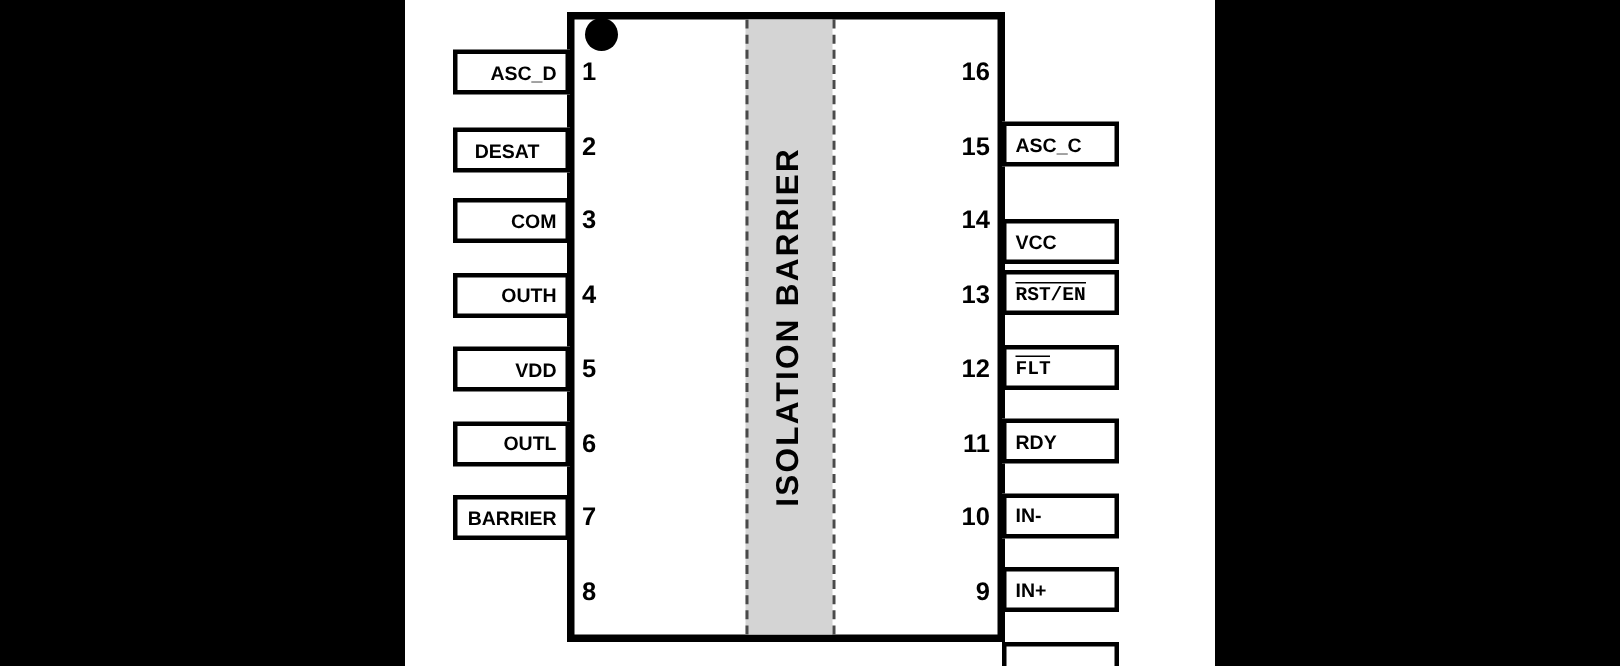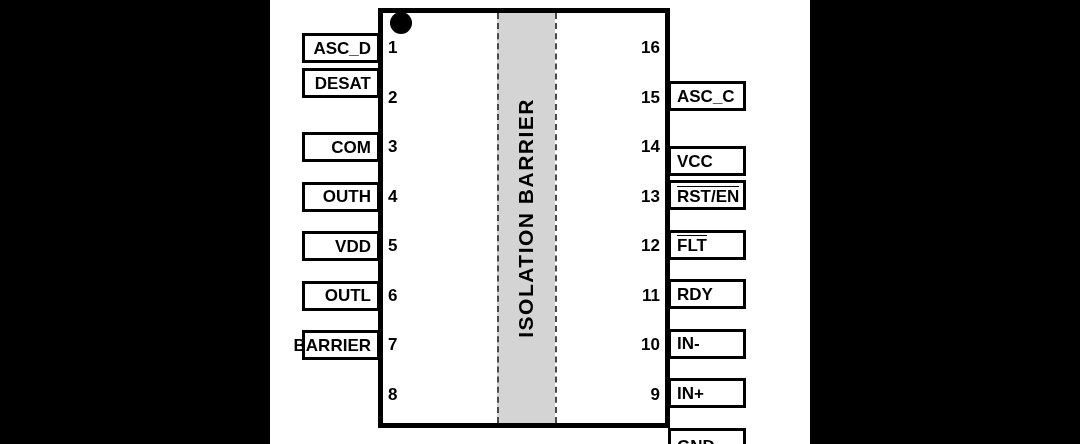--- a/index.html
+++ b/index.html
@@ -103,29 +103,30 @@
     padding-right: 6px;
     left: 302px;
   }
   .pin-box.right {
     justify-content: flex-start;
     padding-left: 6px;
     left: 668px;
     margin-top: 48px;
   }
   .pin-label {
-    font-size: 17px;
+    font-size: 13px;
     font-weight: bold;
     color: #000000;
     line-height: 1;
     white-space: nowrap;
   }
   .pin-label.overline {
     border-top: 1.5px solid #000000;
     padding-top: 1px;
+    font-family: Liberation Mono, monospace;
   }
   
   .pin-num {
     position: absolute;
     font-size: 17px;
     font-weight: bold;
     color: #000000;
     height: 30px;
     display: flex;
     align-items: center;
@@ -158,21 +159,21 @@
     <span>ISOLATION BARRIER</span>
   </div>
 
   <div id="left-pins"></div>
   <div id="right-pins"></div>
 
 <div class="pin-box left" style="top: 33px;">
       <span class="pin-label">ASC_D</span>
     </div>
     <div class="pin-num left" style="top: 33px;">1</div>
-    <div class="pin-box left" style="top: 68px;">
+    <div class="pin-box left" style="top: 85px; justify-content: center;">
       <span class="pin-label">DESAT</span>
     </div>
     <div class="pin-num left" style="top: 82.5px;">2</div>
     <div class="pin-box left" style="top: 132px;">
       <span class="pin-label">COM</span>
     </div>
     <div class="pin-num left" style="top: 132px;">3</div>
     <div class="pin-box left" style="top: 181.5px;">
       <span class="pin-label">OUTH</span>
     </div>

